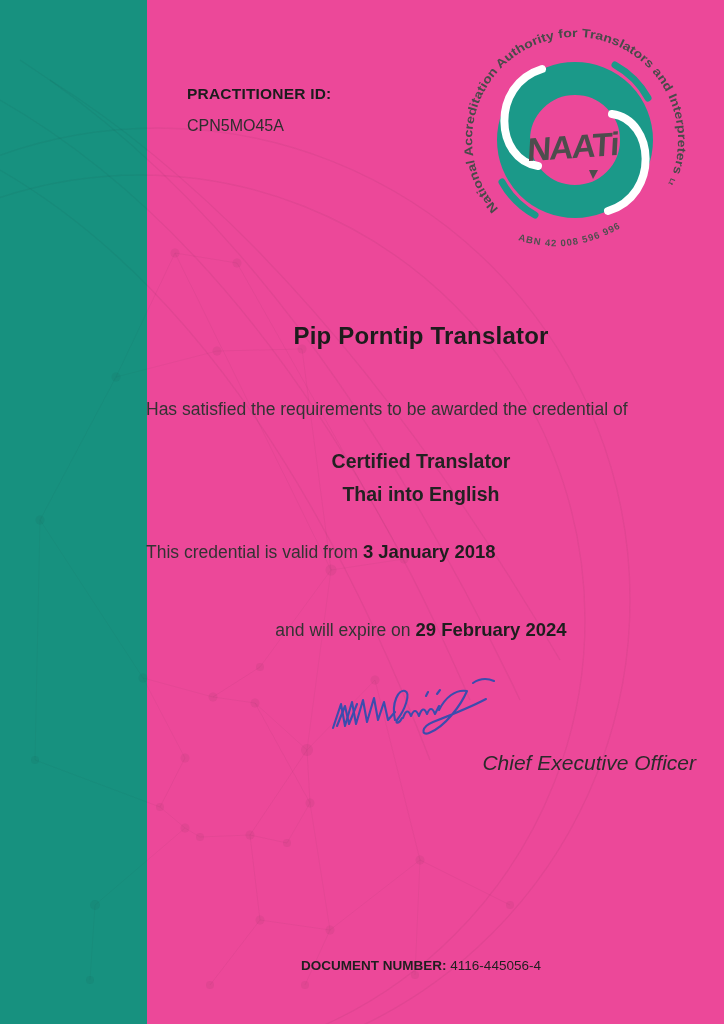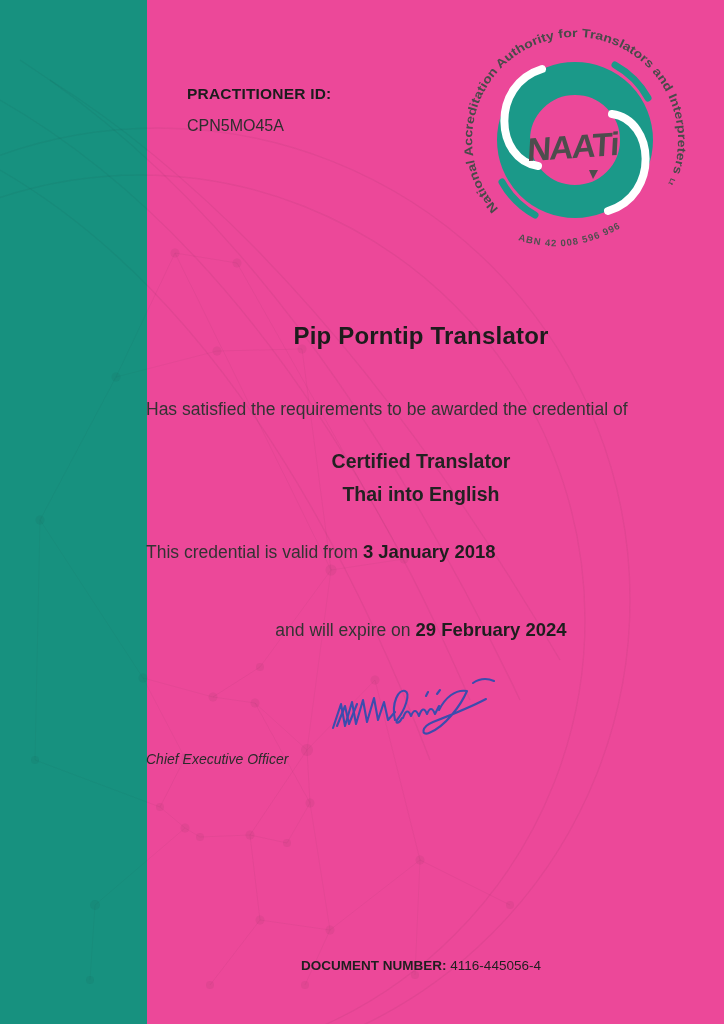--- a/index.html
+++ b/index.html
@@ -12,21 +12,21 @@
   .abs{position:absolute;}
   .pid-label{left:187px;top:85px;font-size:15.5px;font-weight:bold;color:#1c1c1c;letter-spacing:.2px;}
   .pid-value{left:187px;top:117px;font-size:16px;color:#2e2e2e;}
   .name{left:146px;top:322px;width:550px;text-align:center;font-size:24px;font-weight:bold;color:#1c1c1c;letter-spacing:.2px;}
   .statement{left:146px;top:399px;width:550px;text-align:left;font-size:17.5px;color:#333;}
   .credential{left:146px;top:450px;width:550px;text-align:center;font-size:19.5px;font-weight:bold;color:#222;}
   .language{left:146px;top:483px;width:550px;text-align:center;font-size:19.5px;font-weight:bold;color:#222;}
   .validline{left:146px;top:541px;width:550px;text-align:left;font-size:17.5px;color:#333;}
   .expireline{left:146px;top:606px;width:550px;text-align:center;font-size:17.5px;color:#333;margin-top:13px;}
   .validline b,.expireline b{font-size:18.5px;color:#1e1e1e;}
-  .ceo{left:146px;top:751px;width:550px;text-align:left;font-size:14px;font-style:italic;color:#2b2b2b;}
+  .ceo{left:146px;top:751px;width:550px;text-align:right;font-size:21px;font-style:italic;color:#2b2b2b;}
   .docnum{left:146px;top:958px;width:550px;text-align:center;font-size:13.5px;color:#1f1f1f;}
   .docnum .lbl{font-weight:bold;}
   .logo-svg{left:445px;top:10px;}
   .sig-svg{left:325px;top:674px;}
 </style>
 </head>
 <body>
 
 <div class="page">
 

